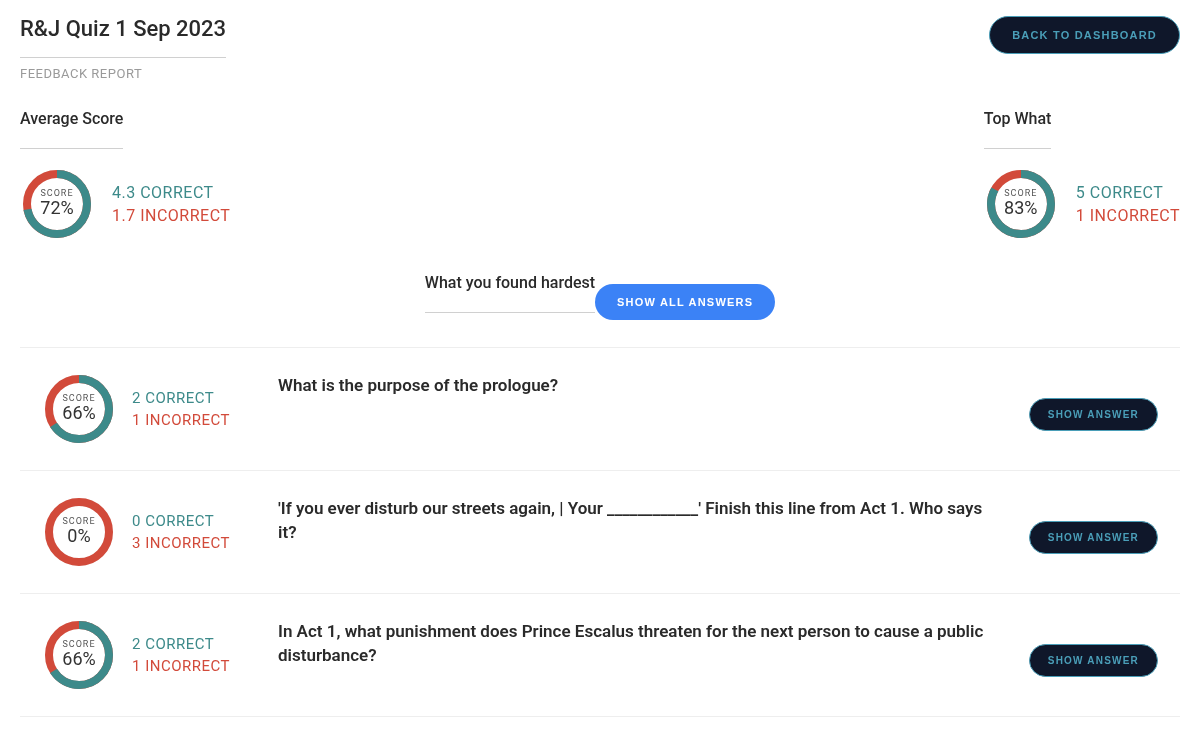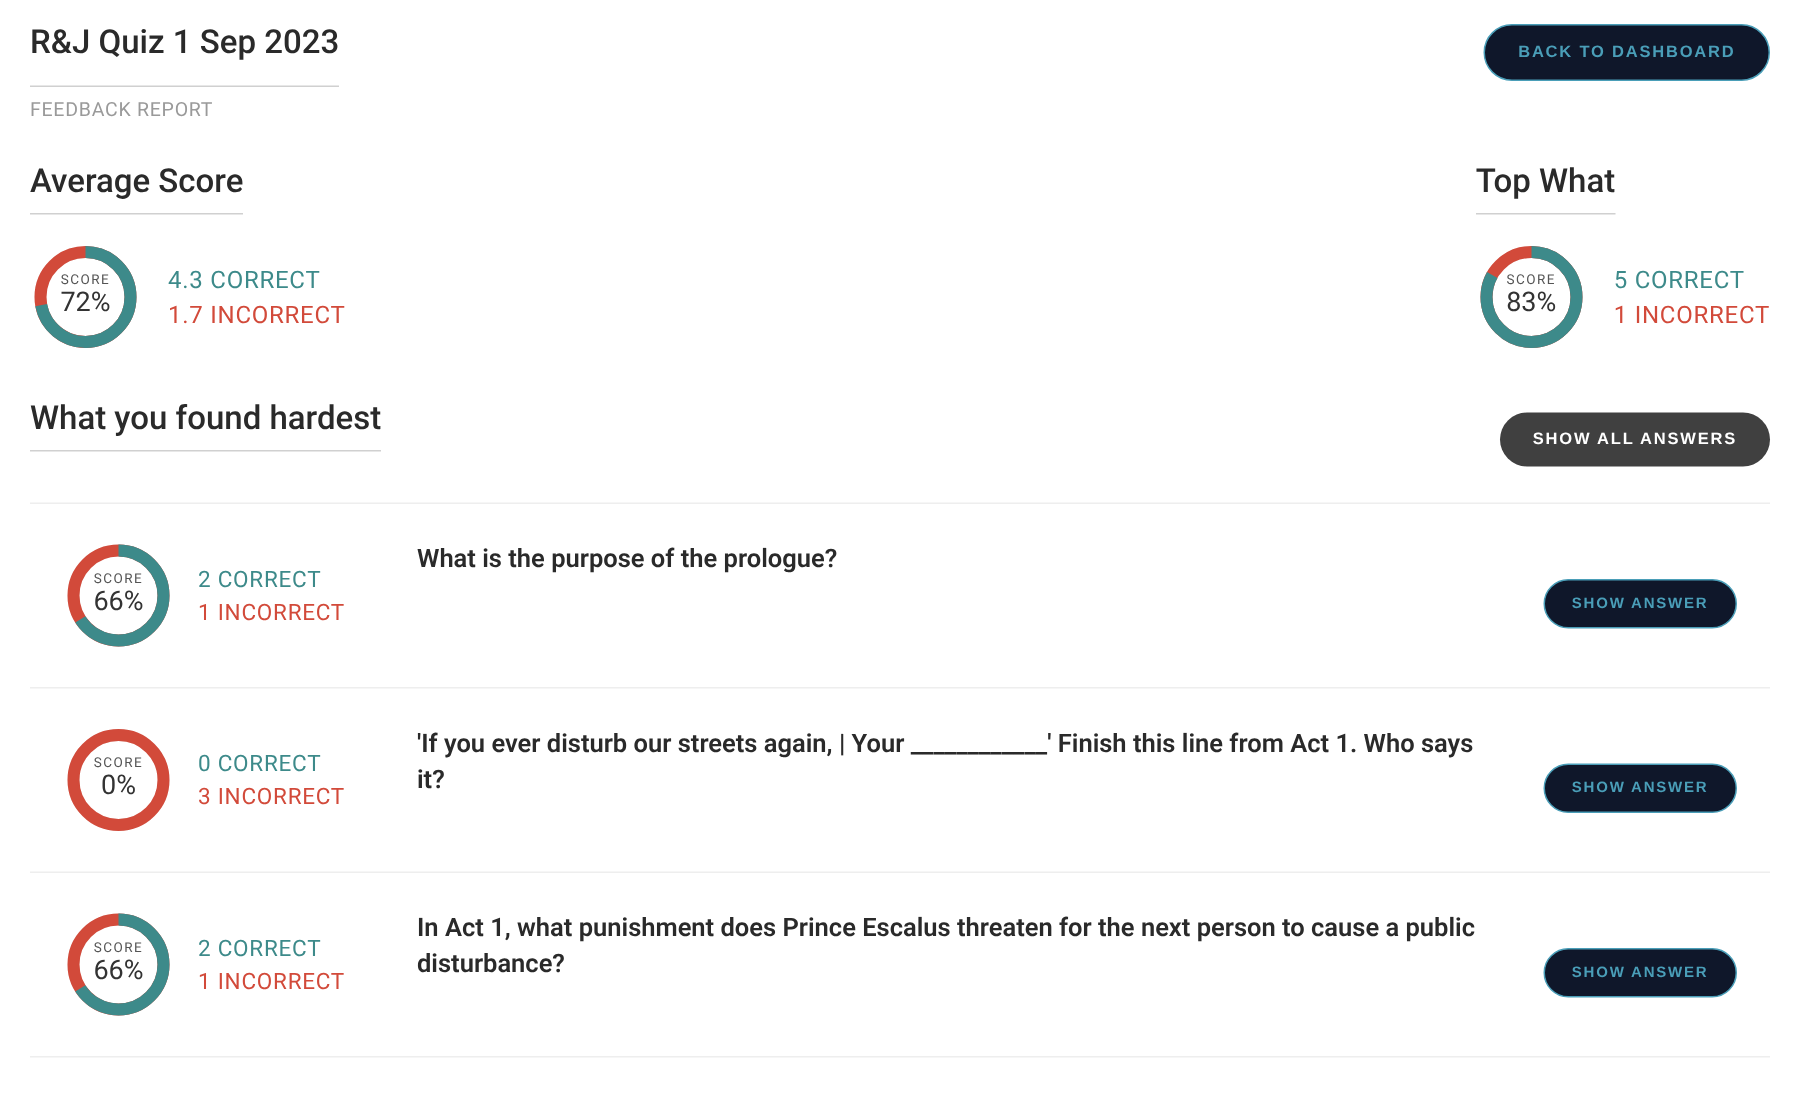--- a/index.html
+++ b/index.html
@@ -38,41 +38,41 @@
       padding: 12px 22px;
       border-radius: 22px;
       font-size: 11px;
       letter-spacing: 1.2px;
       font-weight: 600;
       cursor: pointer;
       white-space: nowrap;
     }
     .btn-solid {
       border: none;
-      background: #404040;
+      background: #3b82f6;
       color: #fff;
       padding: 12px 22px;
       border-radius: 22px;
       font-size: 11px;
       letter-spacing: 1.2px;
       font-weight: 600;
       cursor: pointer;
       white-space: nowrap;
     }
     .scores {
       display: flex;
       justify-content: space-between;
       margin-bottom: 32px;
     }
     .score-block { }
     .block-heading {
-      font-size: 22px;
+      font-size: 16px;
       font-weight: 500;
       color: #2a2a2a;
-      padding-bottom: 8px;
+      padding-bottom: 20px;
       border-bottom: 1px solid #d0d0d0;
       display: inline-block;
       margin-bottom: 18px;
     }
     .score-row {
       display: flex;
       align-items: center;
       gap: 18px;
     }
     .donut {
@@ -109,21 +109,21 @@
     .stat-incorrect {
       font-size: 16px;
       color: #d24a3a;
       letter-spacing: 0.5px;
     }
     .hardest {
       margin-top: 8px;
     }
     .hardest-header {
       display: flex;
-      justify-content: space-between;
+      justify-content: center;
       align-items: center;
       margin-bottom: 16px;
     }
     .question-card {
       display: flex;
       align-items: flex-start;
       gap: 26px;
       padding: 24px 22px;
       border-bottom: 1px solid #eee;
     }

